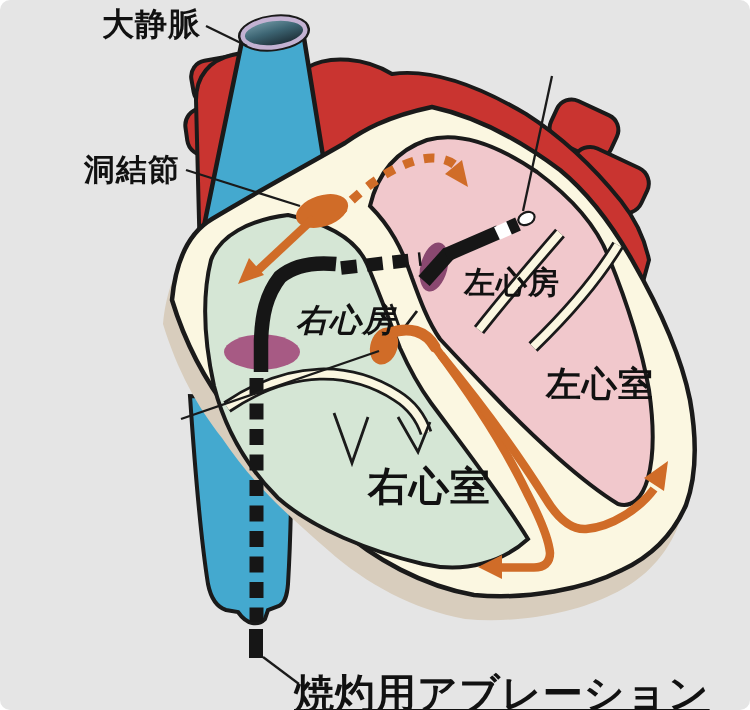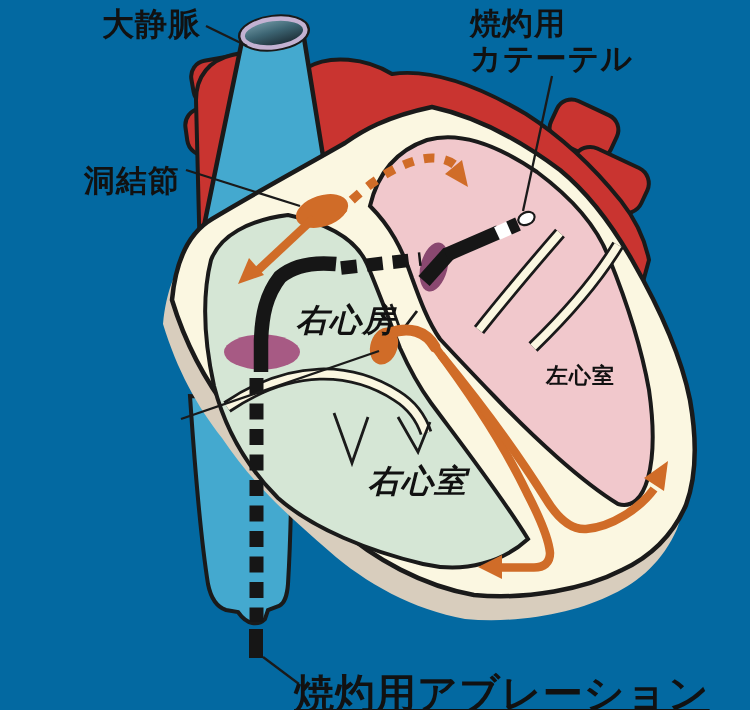--- a/index.html
+++ b/index.html
@@ -1,17 +1,17 @@
 <!DOCTYPE html>
 <html><head>
 <meta charset="utf-8">
 <style>
   html,body{margin:0;padding:0;background:#ffffff;}
-  #stage{position:relative;width:750px;height:710px;background:#0369a1;overflow:hidden;
-         font-family:"Liberation Sans","DejaVu Sans",sans-serif;}
+  #stage{position:relative;width:750px;height:710px;background:#e5e5e5;overflow:hidden;
+         font-family:"Liberation Sans","DejaVu Sans",sans-serif;border-radius:10px;}
   #art{position:absolute;left:0;top:0;}
   .lbl{position:absolute;color:#111;font-weight:700;white-space:nowrap;
        letter-spacing:1px;line-height:1.12;}
 </style>
 </head>
 <body>
 
 <div id="stage">
 
 <svg id="art" width="750" height="710" viewBox="0 0 750 710">
@@ -117,29 +117,26 @@
     <path d="M 206,26 L 247,46"></path>
     <path d="M 552,76 L 523,211"></path>
     <path d="M 186,170 L 300,206"></path>
     <path d="M 181,419 L 379,351"></path>
     <path d="M 263,657 L 299,684"></path>
   </g>
 </svg>
 
   <div class="lbl" style="left:102px;top:7px;font-size:32px;">大静脈</div>
 
-  <div class="lbl" style="left:470px;top:7px;font-size:31px;">
-    <div>焼灼用</div>
-    <div>カテーテル</div>
-  </div>
 
-  <div class="lbl" style="left:84px;top:153px;font-size:31px;margin-top:11px;">洞結節</div>
+  <div class="lbl" style="left:84px;top:153px;font-size:31px;">洞結節</div>
 
   <div class="lbl" style="left:296px;top:303px;font-size:32px;font-style:italic;">右心房</div>
 
+  <div class="lbl" style="left:464px;top:266px;font-size:31px;">左心房</div>
 
 
-  <div class="lbl" style="left:368px;top:464px;font-size:32px;font-style:italic;">右心室</div>
+  <div class="lbl" style="left:368px;top:464px;font-size:40px;">右心室</div>
 
-  <div class="lbl" style="left:546px;top:364px;font-size:22px;">左心室</div>
+  <div class="lbl" style="left:546px;top:364px;font-size:35px;">左心室</div>
 
   <div class="lbl" style="left:294px;top:671px;font-size:40px;text-decoration:underline;">焼灼用アブレーション</div>
 </div>
 
 </body></html>

